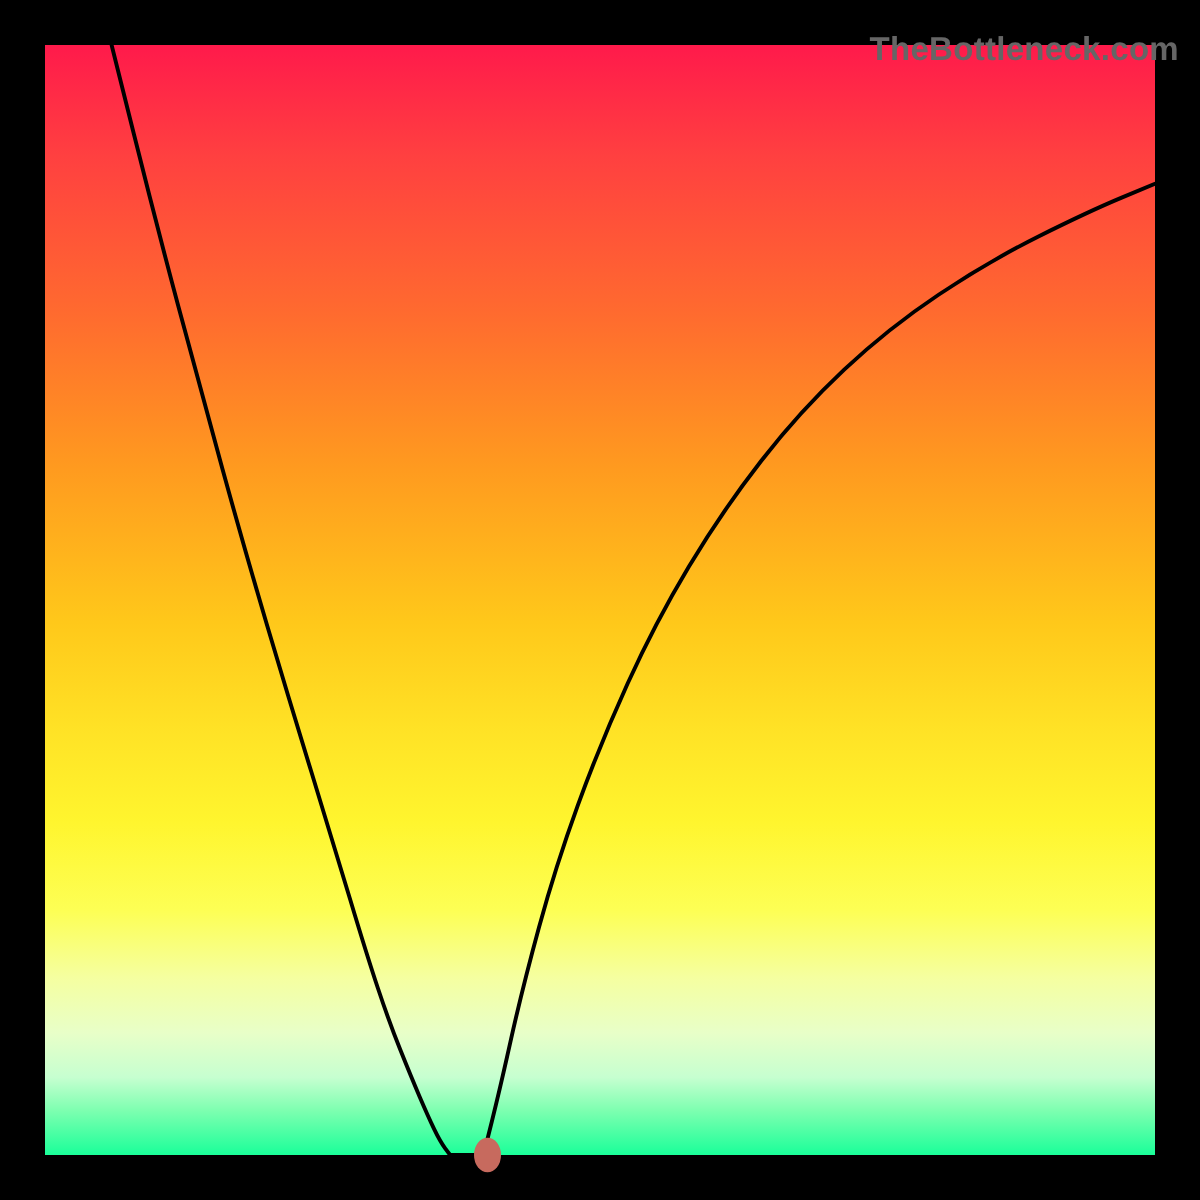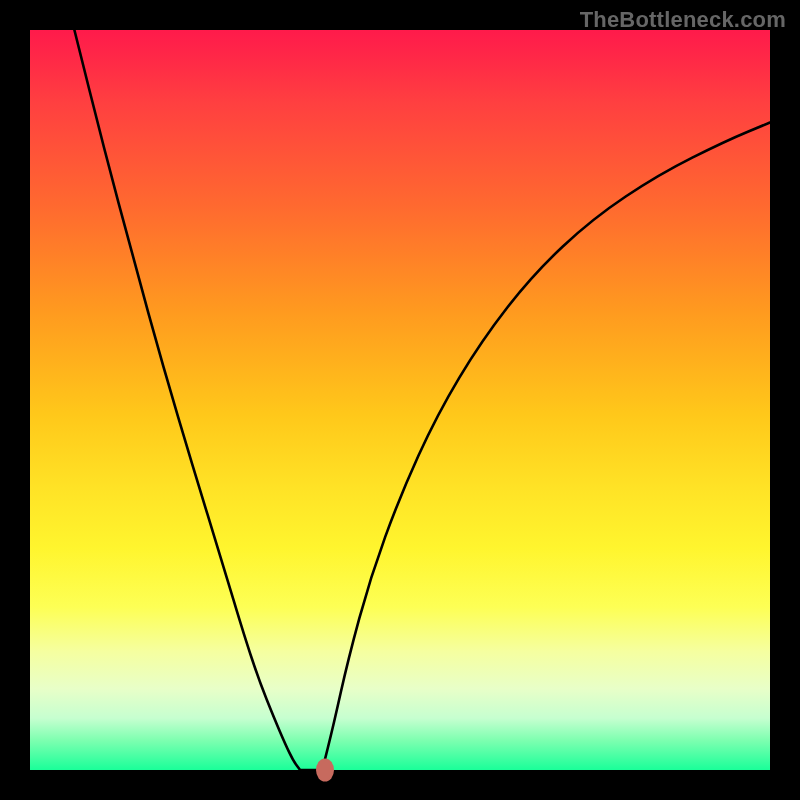--- a/index.html
+++ b/index.html
@@ -12,21 +12,21 @@
     overflow: hidden;
   }
   .frame {
     position: relative;
     width: 800px;
     height: 800px;
     background: #000;
   }
   .watermark {
     position: absolute;
-    top: 7px;
+    top: 20px;
     right: 14px;
     color: #666;
     font-size: 22px;
     font-weight: 600;
     letter-spacing: 0.2px;
     z-index: 10;
     user-select: none;
   }
   .plot-area {
     position: absolute;

